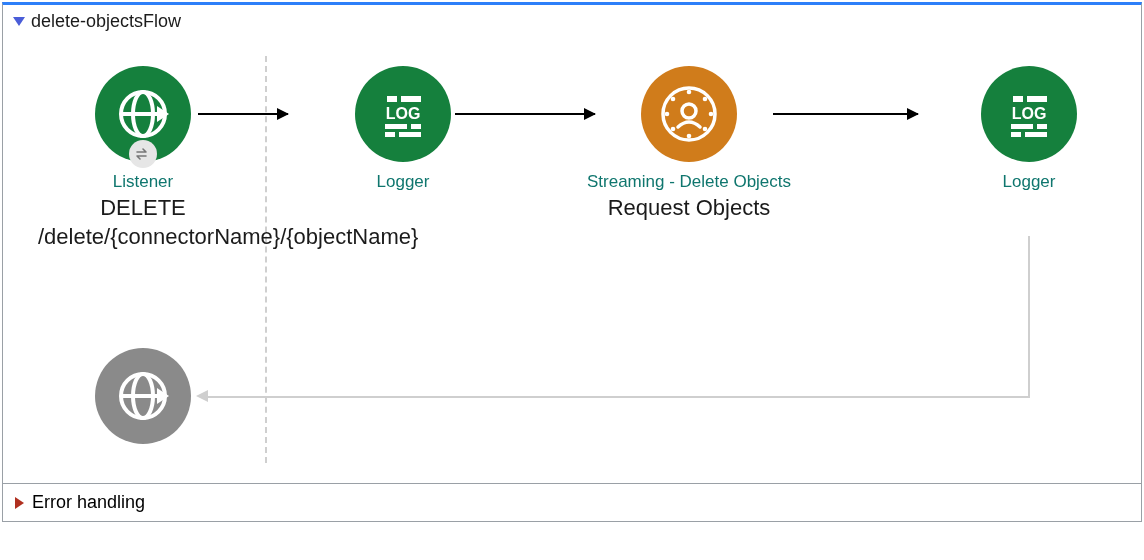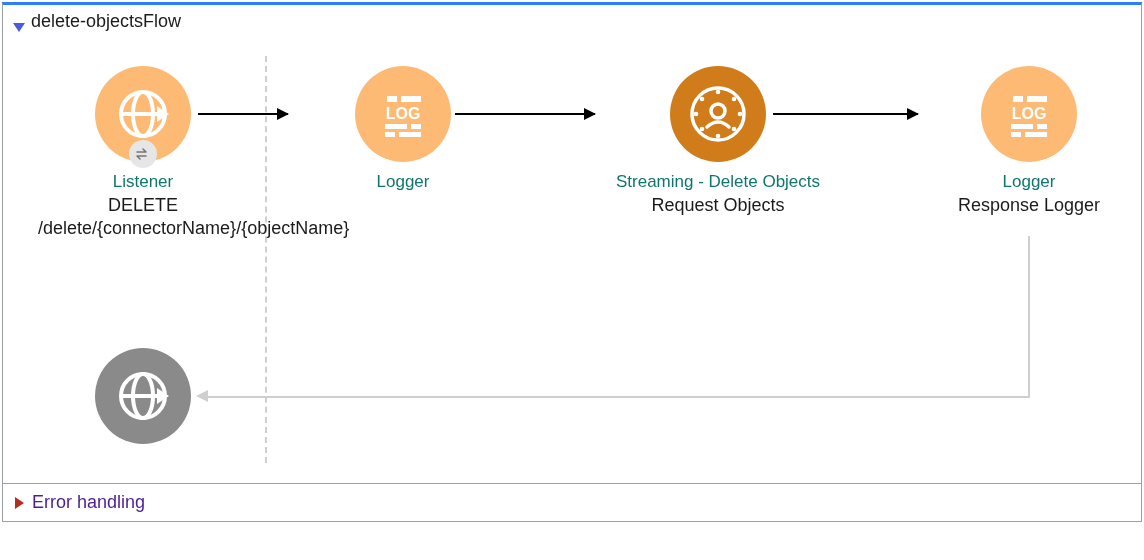--- a/index.html
+++ b/index.html
@@ -11,21 +11,21 @@
     overflow: hidden;
   }
   .panel {
     border: 1px solid #9aa0a6;
     border-top: 3px solid #2d7ff9;
     margin: 2px;
     background: #fff;
   }
   .panel-header {
     display: flex;
-    align-items: flex-end;
+    align-items: center;
     padding: 6px 10px 4px 10px;
     font-size: 18px;
     color: #1b1b1b;
     gap: 6px;
   }
   .triangle-down {
     width: 0; height: 0;
     border-left: 6px solid transparent;
     border-right: 6px solid transparent;
     border-top: 9px solid #4a5dd8;
@@ -58,32 +58,32 @@
   }
   .node-circle {
     width: 96px;
     height: 96px;
     border-radius: 50%;
     display: flex;
     align-items: center;
     justify-content: center;
     position: relative;
   }
-  .blue { background: #fdba74; }
+  .blue { background: #15803d; }
   .orange { background: #d07c1b; }
   .gray { background: #8a8a8a; }
   .node-type {
     margin-top: 10px;
     font-size: 17px;
     color: #0f766e;
     white-space: nowrap;
   }
   .node-label {
     margin-top: 2px;
-    font-size: 18px;
+    font-size: 22px;
     color: #1b1b1b;
     line-height: 1.3;
     max-width: 210px;
   }
   .arrow {
     position: absolute;
     height: 2px;
     background: #000;
   }
   .arrow::after {
@@ -125,21 +125,21 @@
     display: flex;
     align-items: center;
     justify-content: center;
   }
   .error-section {
     display: flex;
     align-items: center;
     gap: 8px;
     padding: 8px 12px;
     font-size: 18px;
-    color: #4c1d95;
+    color: #000000;
   }
   svg { display: block; }
 </style>
 </head>
 <body>
 
 <div class="panel">
   <div class="panel-header">
     <div class="triangle-down"></div>
     <span>delete-objectsFlow</span>
@@ -178,21 +178,21 @@
           <rect x="38" y="40" width="10" height="5" fill="#fff"></rect>
           <rect x="12" y="48" width="10" height="5" fill="#fff"></rect>
           <rect x="26" y="48" width="22" height="5" fill="#fff"></rect>
         </svg>
       </div>
       <div class="node-type">Logger</div>
     </div>
 
     <div class="arrow" style="left:452px; top:77px; width:140px;"></div>
 
-    <div class="node" style="left:585px; top:30px; width:260px;">
+    <div class="node" style="left:556px; top:30px; width:260px;">
       <div class="node-circle orange">
         <svg width="70" height="70" viewBox="0 0 70 70">
           <circle cx="35" cy="35" r="26" fill="none" stroke="#fff" stroke-width="3.5"></circle>
           <circle cx="35" cy="13" r="2.3" fill="#fff"></circle>
           <circle cx="51" cy="20" r="2.3" fill="#fff"></circle>
           <circle cx="57" cy="35" r="2.3" fill="#fff"></circle>
           <circle cx="51" cy="50" r="2.3" fill="#fff"></circle>
           <circle cx="35" cy="57" r="2.3" fill="#fff"></circle>
           <circle cx="19" cy="50" r="2.3" fill="#fff"></circle>
           <circle cx="13" cy="35" r="2.3" fill="#fff"></circle>
@@ -213,21 +213,20 @@
           <rect x="14" y="12" width="10" height="6" fill="#fff"></rect>
           <rect x="28" y="12" width="20" height="6" fill="#fff"></rect>
           <text x="30" y="35" font-family="Arial" font-size="16" font-weight="bold" fill="#fff" text-anchor="middle">LOG</text>
           <rect x="12" y="40" width="22" height="5" fill="#fff"></rect>
           <rect x="38" y="40" width="10" height="5" fill="#fff"></rect>
           <rect x="12" y="48" width="10" height="5" fill="#fff"></rect>
           <rect x="26" y="48" width="22" height="5" fill="#fff"></rect>
         </svg>
       </div>
       <div class="node-type">Logger</div>
-      <div class="node-label">Response Logger</div>
     </div>
 
     <div class="ret-vert" style="left:1025px; top:200px; height:160px;"></div>
     <div class="ret-horz" style="left:205px; top:360px; width:822px;"></div>
     <div class="ret-arrowhead" style="left:193px; top:354px;"></div>
 
     <div class="node" style="left:30px; top:312px;">
       <div class="node-circle gray">
         <svg width="60" height="60" viewBox="0 0 60 60">
           <circle cx="30" cy="30" r="22" fill="none" stroke="#fff" stroke-width="4"></circle>

